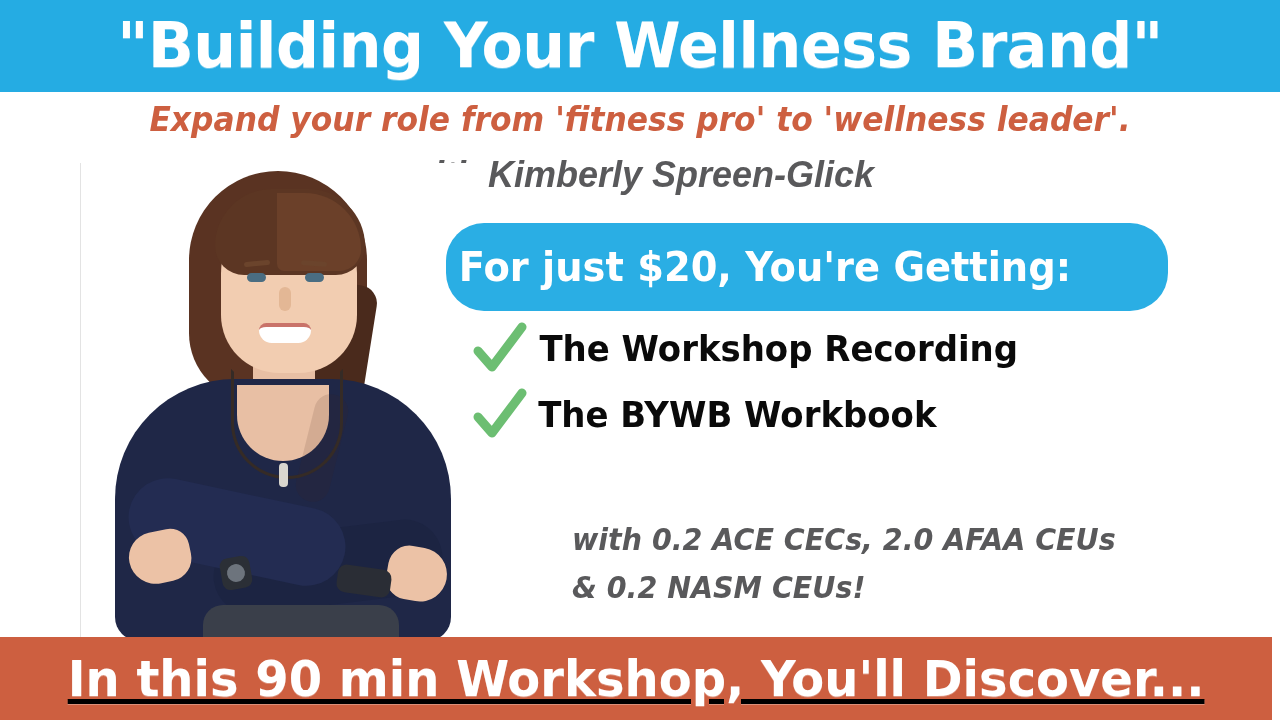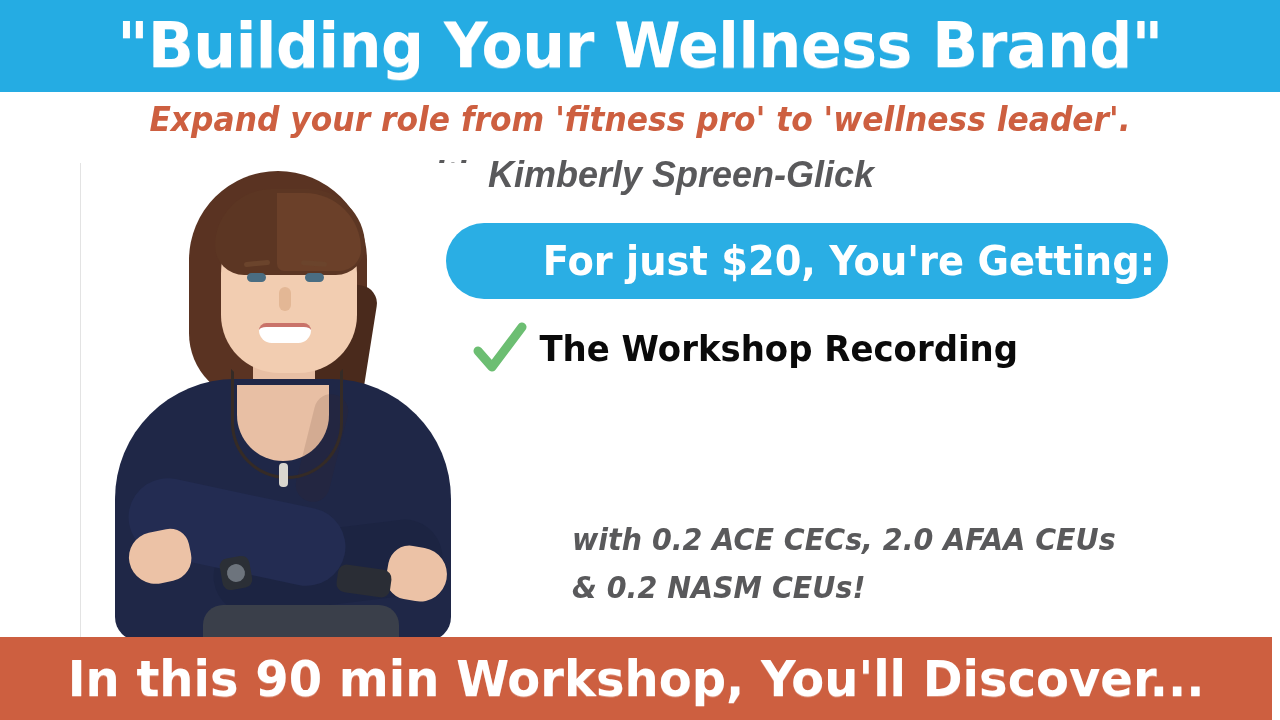--- a/index.html
+++ b/index.html
@@ -313,26 +313,26 @@
     background: #3a3f4a;
     border-radius: 20px 20px 0 0;
   }
 
   
   .offer-pill {
     position: absolute;
     left: 446px;
     top: 223px;
     width: 722px;
-    height: 76px;
+    height: 88px;
     background: #2aaee4;
     border-radius: 38px;
     display: flex;
     align-items: center;
-    justify-content: flex-end;
+    justify-content: flex-start;
   }
   .offer-pill-text {
     color: #ffffff;
     font-family: "DejaVu Sans", sans-serif;
     font-weight: bold;
     font-size: 40px;
     line-height: 1;
     white-space: nowrap;
     transform: scaleX(0.96);
   }
@@ -387,20 +387,21 @@
   .cta-banner {
     position: absolute;
     left: 0;
     top: 637px;
     width: 1272px;
     height: 83px;
     background: #cd5f40;
     display: flex;
     align-items: center;
     justify-content: center;
+    text-decoration: underline;
   }
   .cta-text {
     color: #ffffff;
     font-family: "DejaVu Sans", sans-serif;
     font-weight: bold;
     font-size: 50px;
     line-height: 1;
     white-space: nowrap;
     transform: scaleX(0.96);
     text-shadow: 0 1px 0 rgba(255,255,255,0.3);
@@ -454,20 +455,26 @@
 
   <div class="benefits">
 
     <div class="benefit-row">
       <svg class="check-icon" viewBox="0 0 56 56">
         <path d="M6 30 L20 46 L50 6" fill="none" stroke="#6CBE72" stroke-width="9" stroke-linecap="round" stroke-linejoin="round"></path>
       </svg>
       <span class="benefit-label">The Workshop Recording</span>
     </div>
 
+    <div class="benefit-row">
+      <svg class="check-icon" viewBox="0 0 56 56">
+        <path d="M6 30 L20 46 L50 6" fill="none" stroke="#6CBE72" stroke-width="9" stroke-linecap="round" stroke-linejoin="round"></path>
+      </svg>
+      <span class="benefit-label">The BYWB Workbook</span>
+    </div>
 
 
   </div>
 
   <div class="ceu-note">
     <div>with 0.2 ACE CECs, 2.0 AFAA CEUs</div>
     <div>&amp; 0.2 NASM CEUs!</div>
   </div>
 
   <div class="cta-banner">

